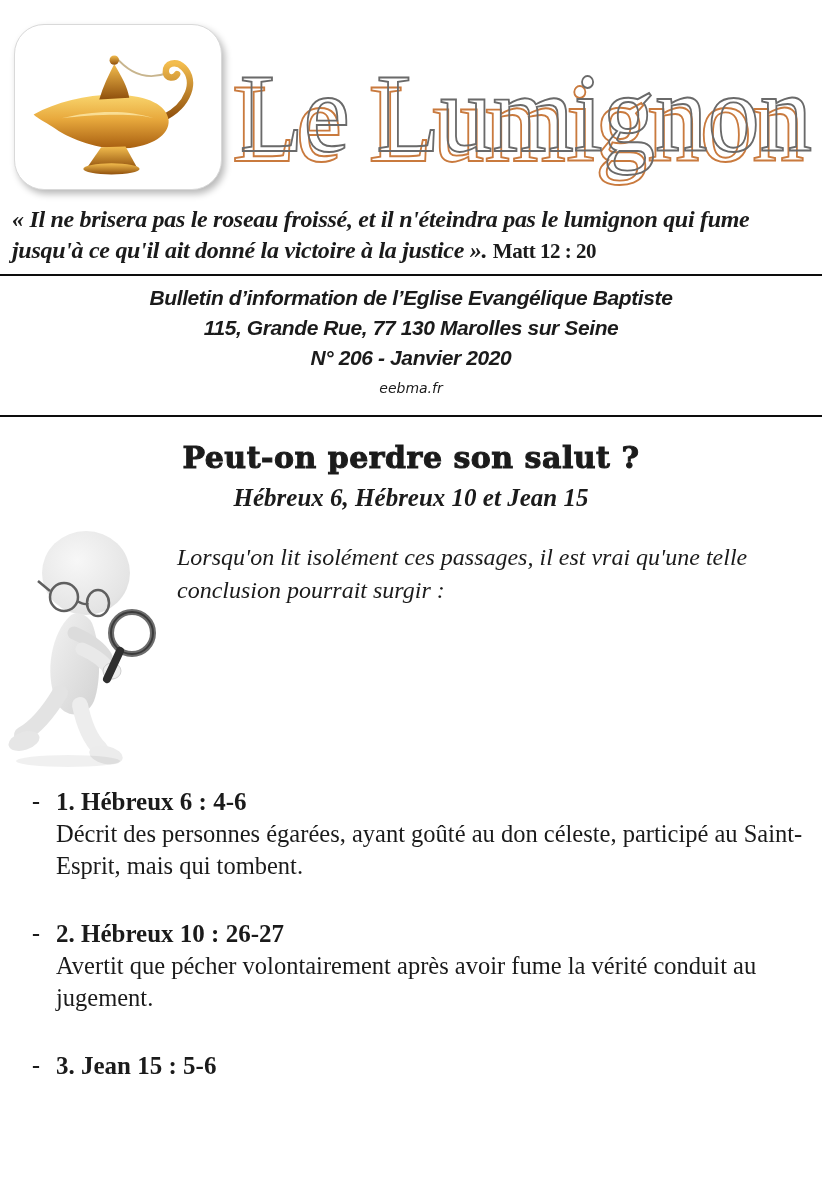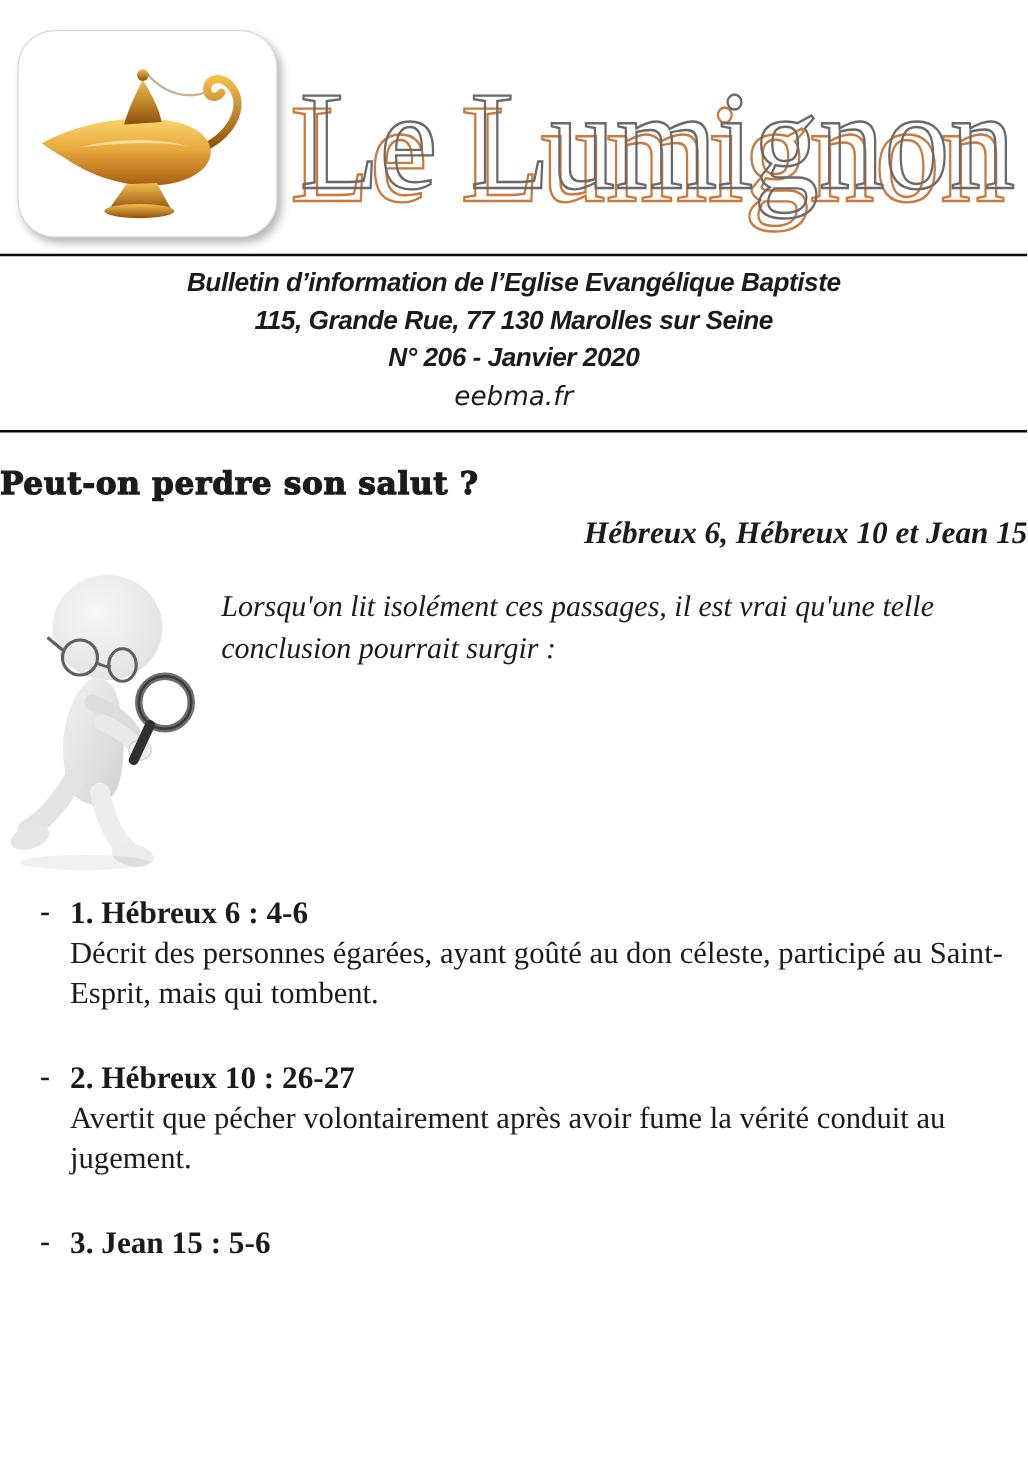--- a/index.html
+++ b/index.html
@@ -71,36 +71,37 @@
     font-weight: bold;
     font-style: italic;
     font-size: 21px;
     line-height: 30px;
     letter-spacing: -0.4px;
     padding: 7px 0 5px 0;
   }
   .bulletin .website {
     font-family: "DejaVu Sans", sans-serif;
     font-weight: normal;
-    font-size: 21px;
+    font-size: 14px;
     letter-spacing: 0;
   }
 
   
   .article-title {
     margin-top: 20px;
+    text-align: center;
     font-family: "DejaVu Serif", serif;
     font-weight: bold;
-    font-size: 25px;
+    font-size: 30px;
     line-height: 42px;
     -webkit-text-stroke: 1px #1b1b1b;
     letter-spacing: 0.5px;
   }
   .article-subtitle {
-    text-align: right;
+    text-align: center;
     font-size: 25px;
     font-weight: bold;
     font-style: italic;
     line-height: 34px;
     margin-top: 2px;
   }
 
   .intro-row { position: relative; min-height: 252px; }
   .figure-img {
     position: absolute;
@@ -174,20 +175,22 @@
       </svg>
     </div>
     <div class="wordmark">
       <svg viewBox="0 0 600 162" aria-hidden="false">
         <text class="wm-text wm-orange" x="2" y="136" font-size="116" textLength="588" lengthAdjust="spacingAndGlyphs">Le Lumignon</text>
         <text class="wm-text wm-gray" x="10" y="126" font-size="116" textLength="588" lengthAdjust="spacingAndGlyphs">Le Lumignon</text>
       </svg>
     </div>
   </header>
 
+  <p class="quote"><span>« Il ne brisera pas le roseau froissé, et il n'éteindra pas le lumignon qui fume jusqu'à ce qu'il ait donné la victoire à la justice ».</span>
+    <span class="quote-ref">Matt 12 : 20</span></p>
 
   <hr class="rule">
 
   <section class="bulletin">
     <div>Bulletin d’information de l’Eglise Evangélique Baptiste</div>
     <div>115, Grande Rue, 77 130 Marolles sur Seine</div>
     <div>N° 206 - Janvier 2020</div>
     <div class="website">eebma.fr</div>
   </section>
 

